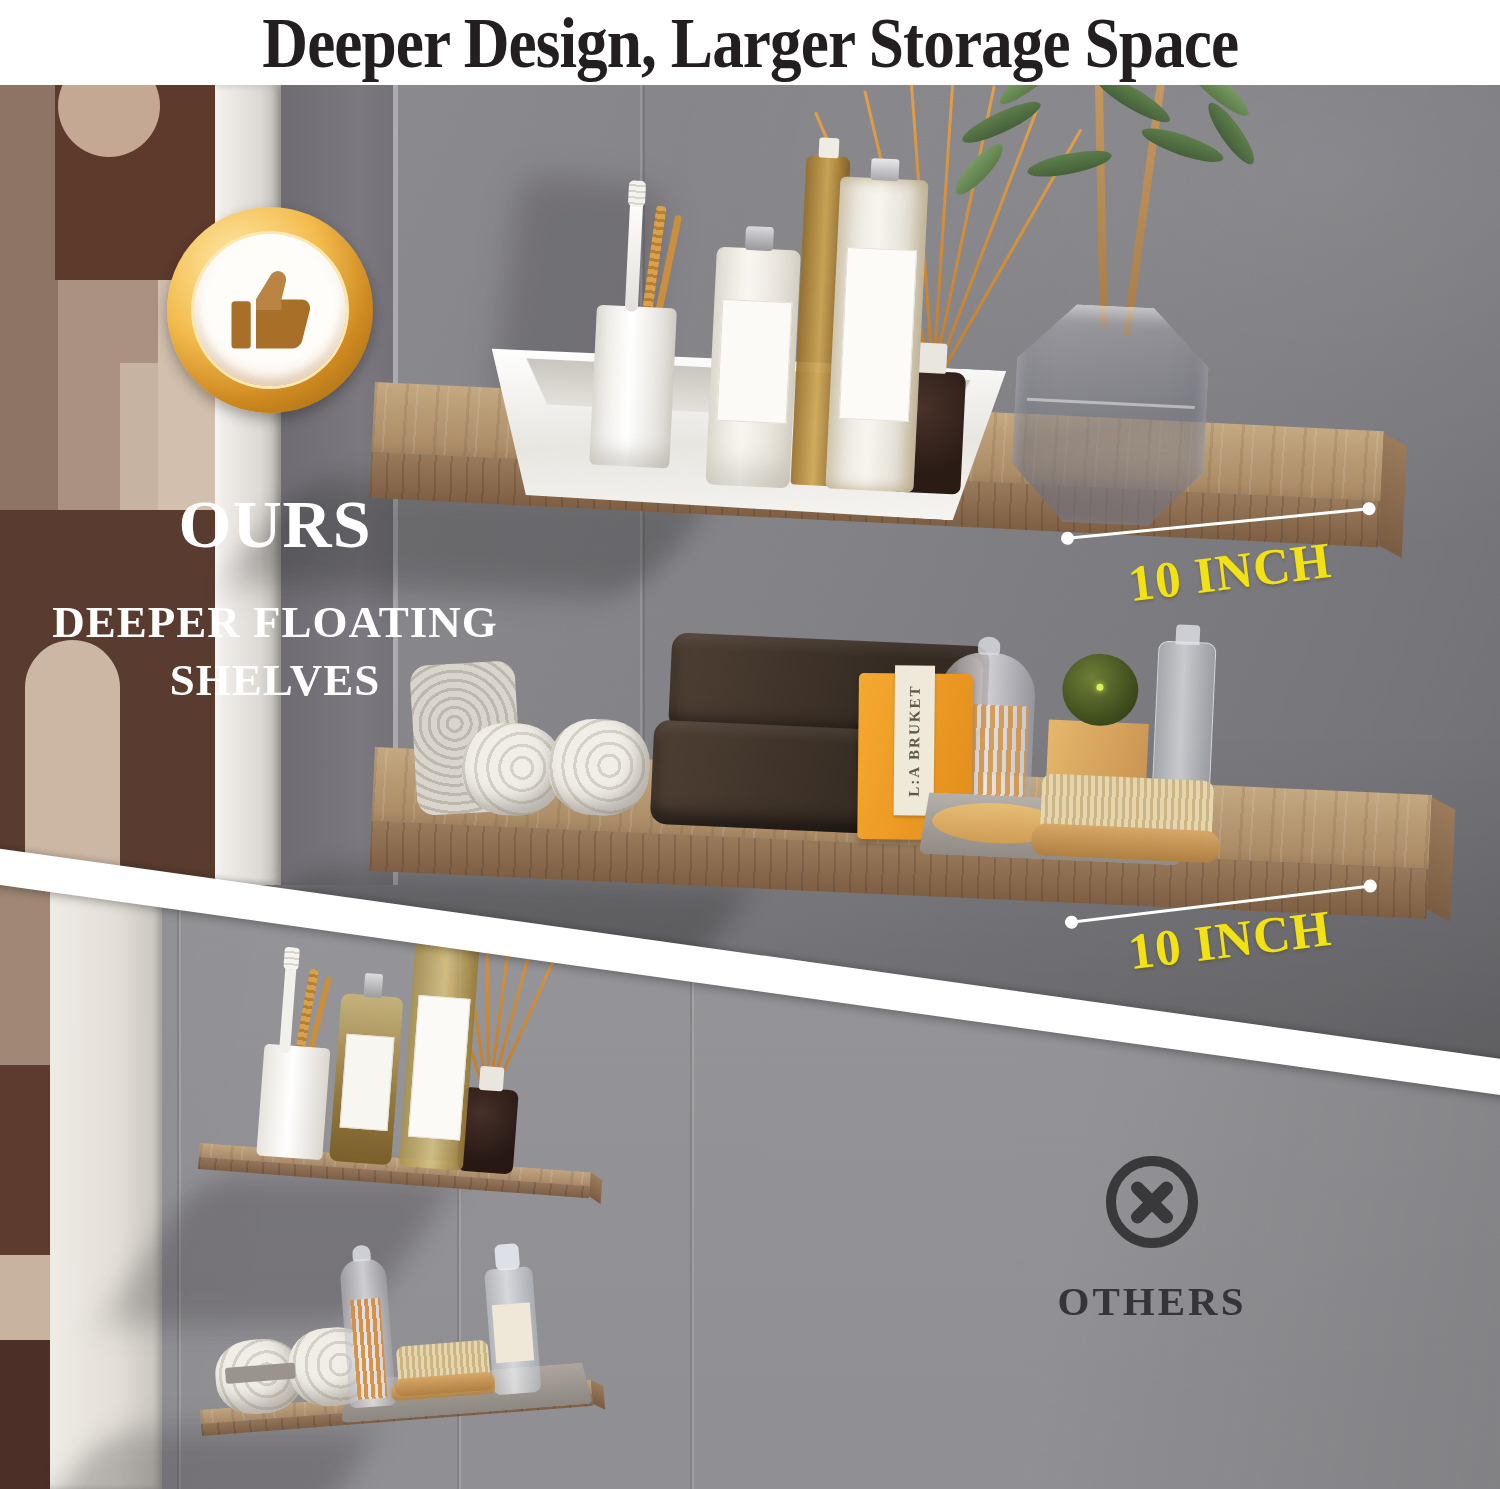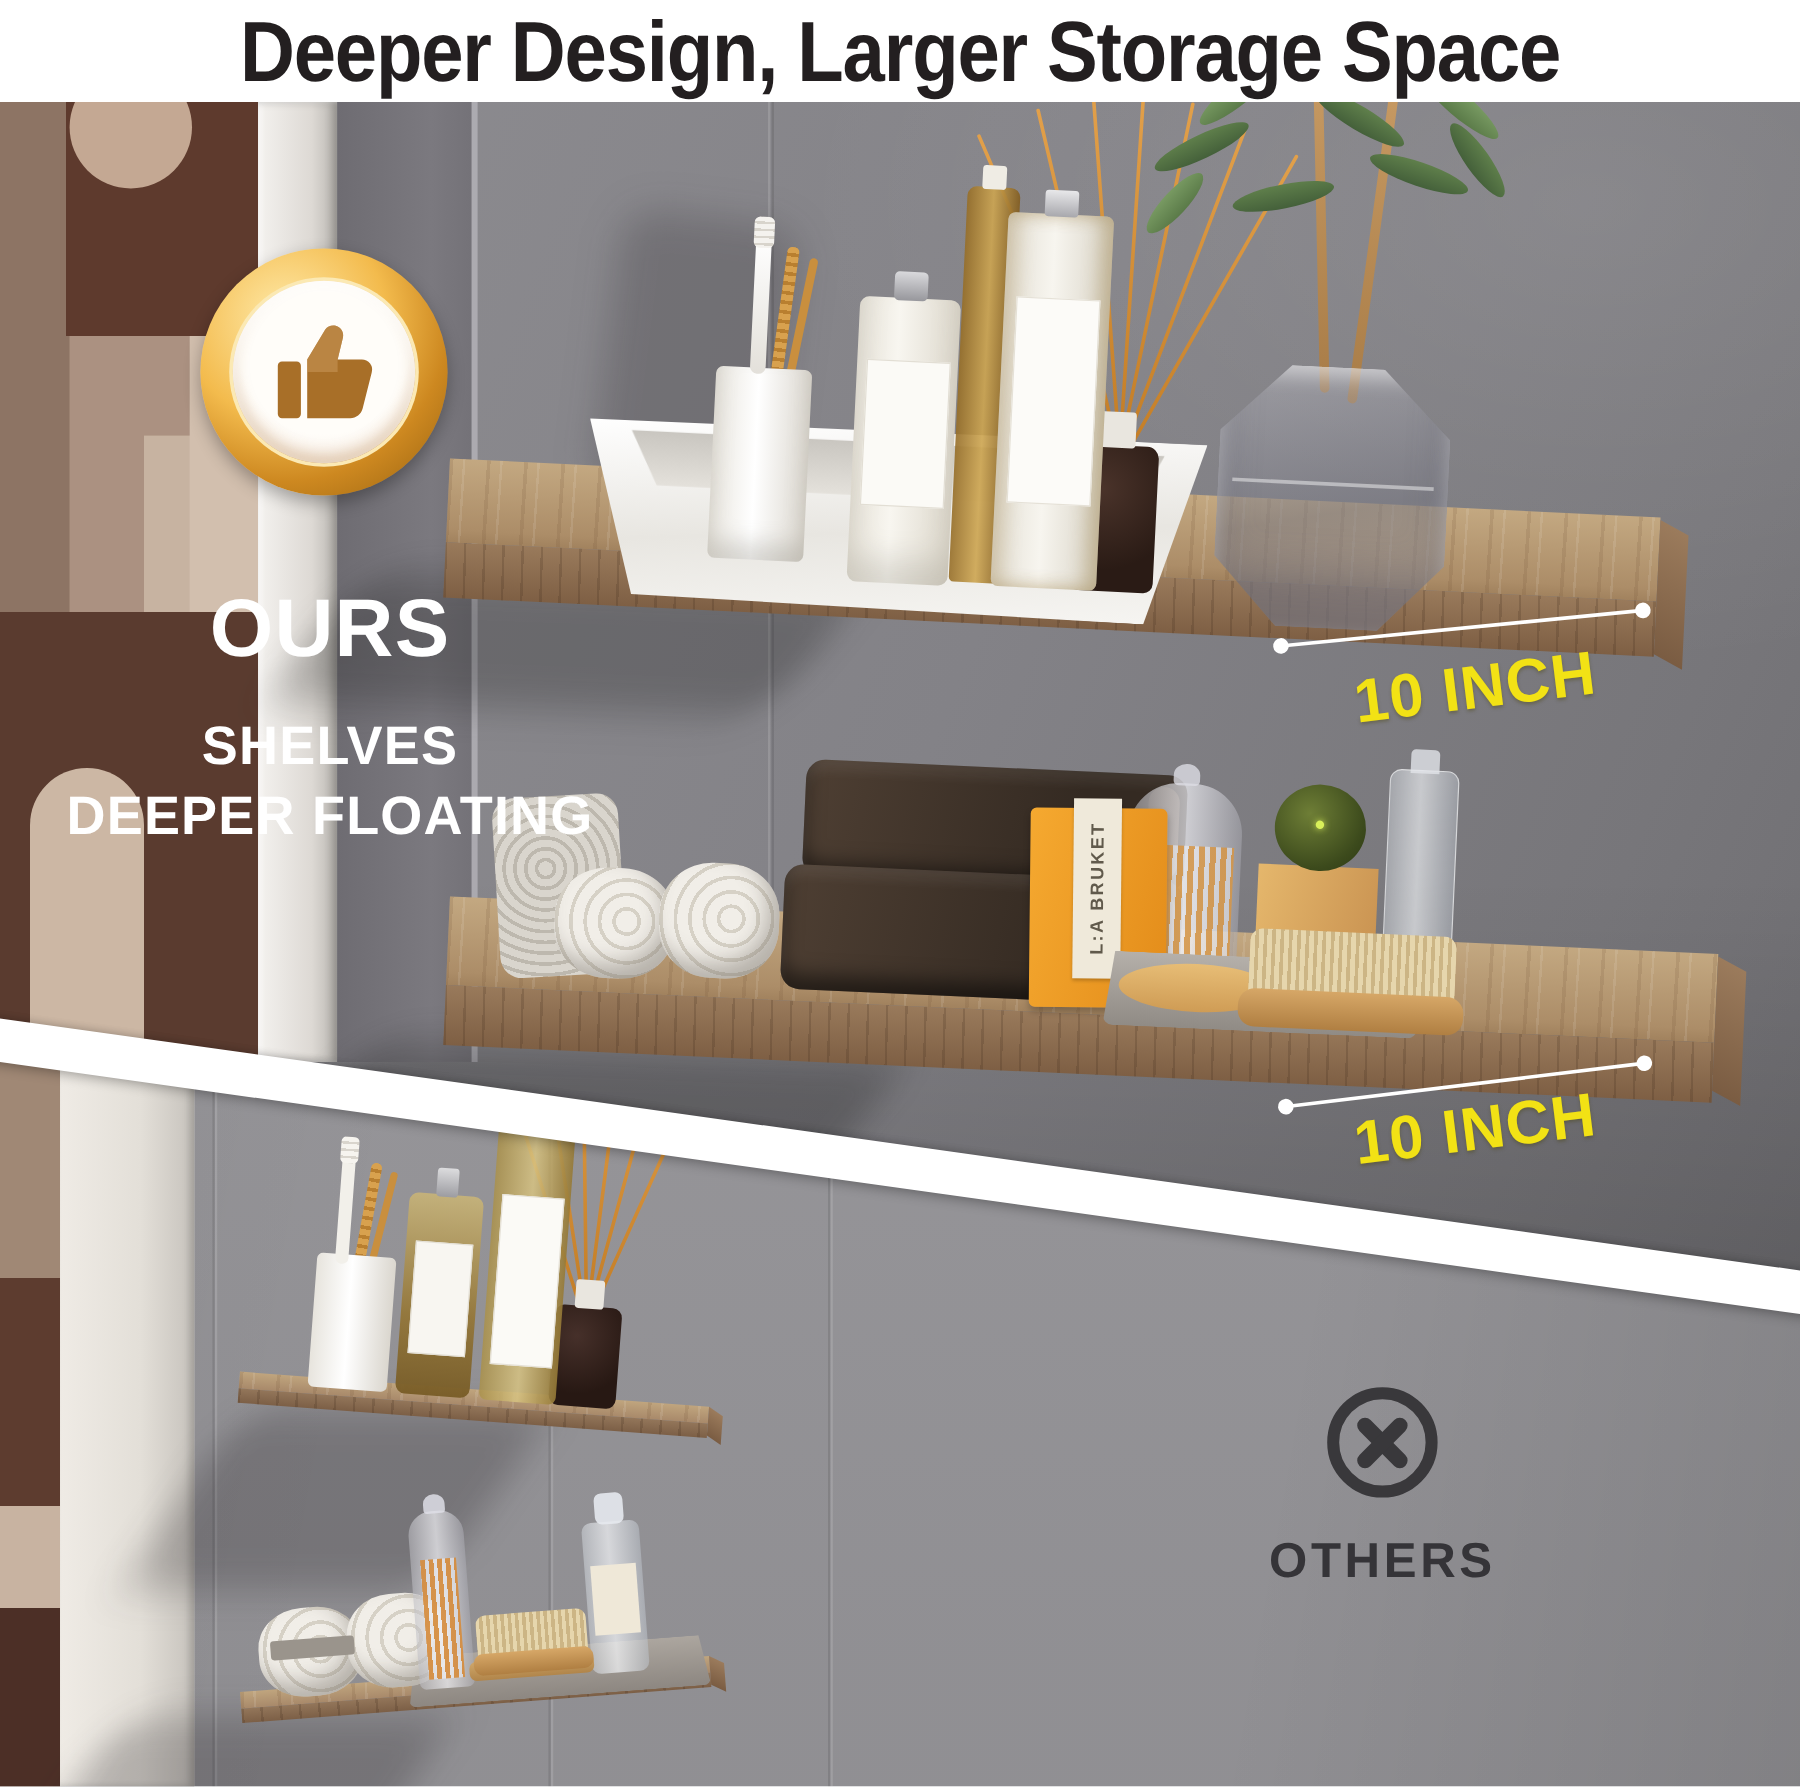--- a/index.html
+++ b/index.html
@@ -1,18 +1,18 @@
 <!DOCTYPE html>
 <html><head>
 <meta charset="utf-8">
 <style>
   * { box-sizing: border-box; margin: 0; padding: 0; }
   html,body { background:#ffffff; }
   .stage{ position:relative; width:1500px; height:1489px; background:#ffffff; overflow:hidden;
-          font-family:Liberation Sans, sans-serif; }
+          font-family:Liberation Serif, serif; }
 
   
   .header{ position:absolute; top:0; left:0; width:1500px; height:85px; background:#ffffff;
            display:flex; align-items:center; justify-content:center; }
   .main-title{ font-size:66px; font-weight:bold; color:#231f20; letter-spacing:-1px;
                transform:scale(.96,1.08); white-space:nowrap; }
 
   
   .photo{ position:absolute; left:0; top:85px; width:1500px; height:1404px; }
   .photo-top{ clip-path:polygon(0 0,1500px 0,1500px 977px,0 767px);
@@ -381,22 +381,22 @@
       <div class="badge-inner">
         <svg width="112" height="112" viewBox="0 0 64 64">
           <rect x="10" y="27" width="11" height="27" rx="2" fill="#a86f28"></rect>
           <path fill="#a86f28" d="M24 54h20.5c2.8 0 5.2-1.9 5.9-4.6l4.3-17A4.9 4.9 0 0 0 49.9 26H38.5l2.5-10.3c.6-2.5-.9-5-3.4-5.7-1.9-.5-3.9.2-5 1.8L24 26z"></path>
           <path fill="#c8975a" d="M38.5 26l2.5-10.3c.6-2.5-.9-5-3.4-5.7-1.9-.5-3.9.2-5 1.8L24 26v6h14.5z" opacity=".55"></path>
         </svg>
       </div>
     </div>
     <div class="ours-title">OURS</div>
     <div class="ours-sub">
+      <div>DEEPER FLOATING</div>
       <div>SHELVES</div>
-      <div>DEEPER FLOATING</div>
     </div>
   </div>
 
   <div class="photo photo-bottom">
     <div class="wall-shade-bottom"></div>
     <div class="art-bottom">
       <div class="ab2"></div>
       <div class="ab3"></div>
       <div class="ab4"></div>
     </div>

